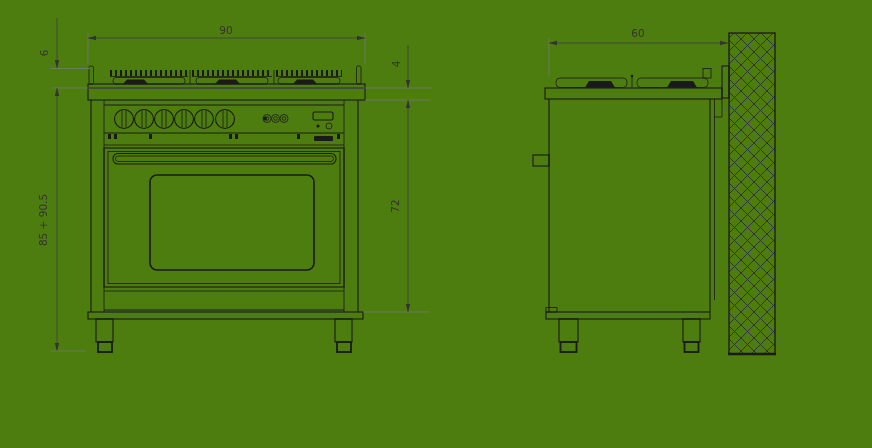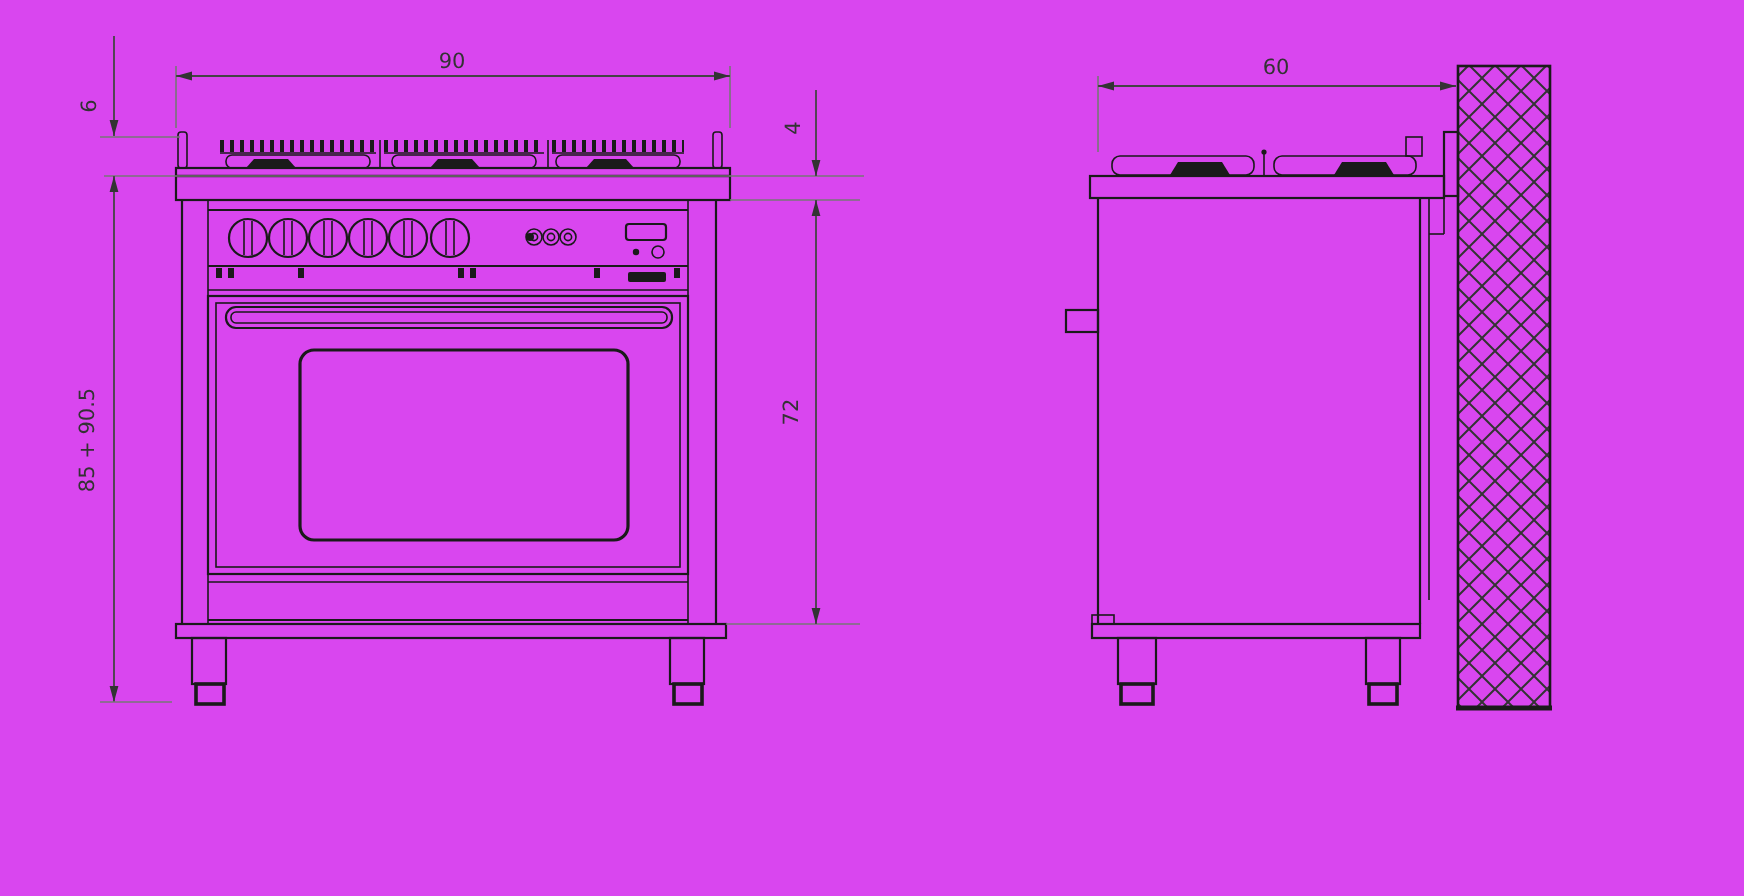--- a/index.html
+++ b/index.html
@@ -1,16 +1,16 @@
 <!DOCTYPE html>
 <html><head>
 <meta charset="utf-8">
 <style>
   html,body{margin:0;padding:0;background:#fff;}
-  .stage{position:relative;width:872px;height:448px;background:#d946ef;overflow:hidden;
+  .stage{position:relative;width:872px;height:448px;background:#4d7c0f;overflow:hidden;
          font-family:"DejaVu Sans", sans-serif;}
   svg{display:block;}
   .obj{stroke:#1a1a1a;stroke-width:1.1;fill:none;}
   .obj-thin{stroke:#1a1a1a;stroke-width:0.8;fill:none;}
   .obj-thick{stroke:#1a1a1a;stroke-width:1.8;fill:none;}
   .fillk{fill:#1a1a1a;stroke:none;}
   .dim{stroke:#444;stroke-width:0.9;fill:none;}
   .ext{stroke:#777;stroke-width:0.8;fill:none;}
   .arrow{fill:#333;stroke:none;}
   .dim-label{font-family:"DejaVu Sans", sans-serif;font-size:10.5px;fill:#333;}

